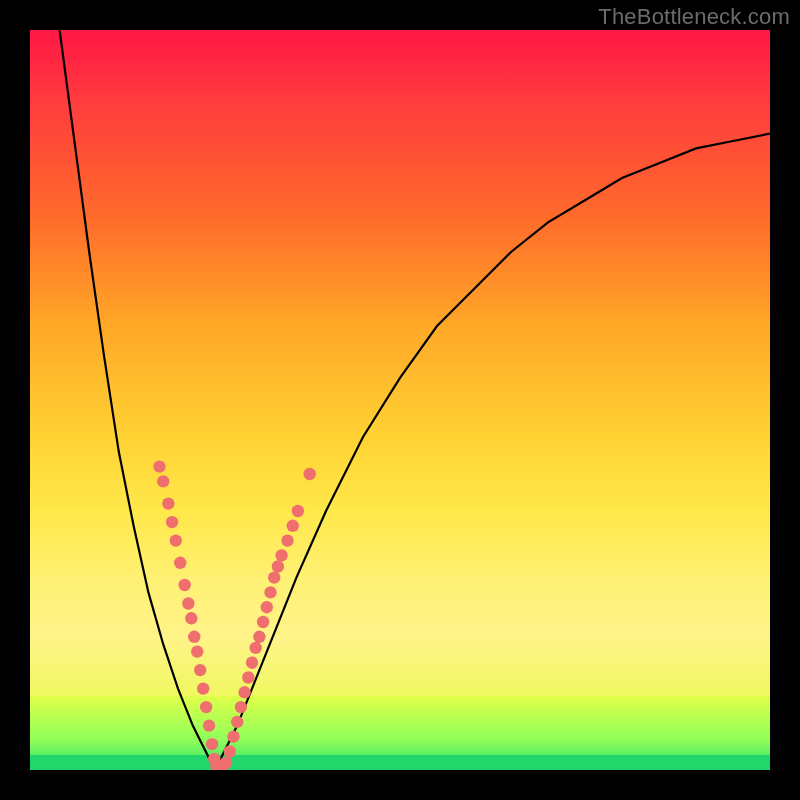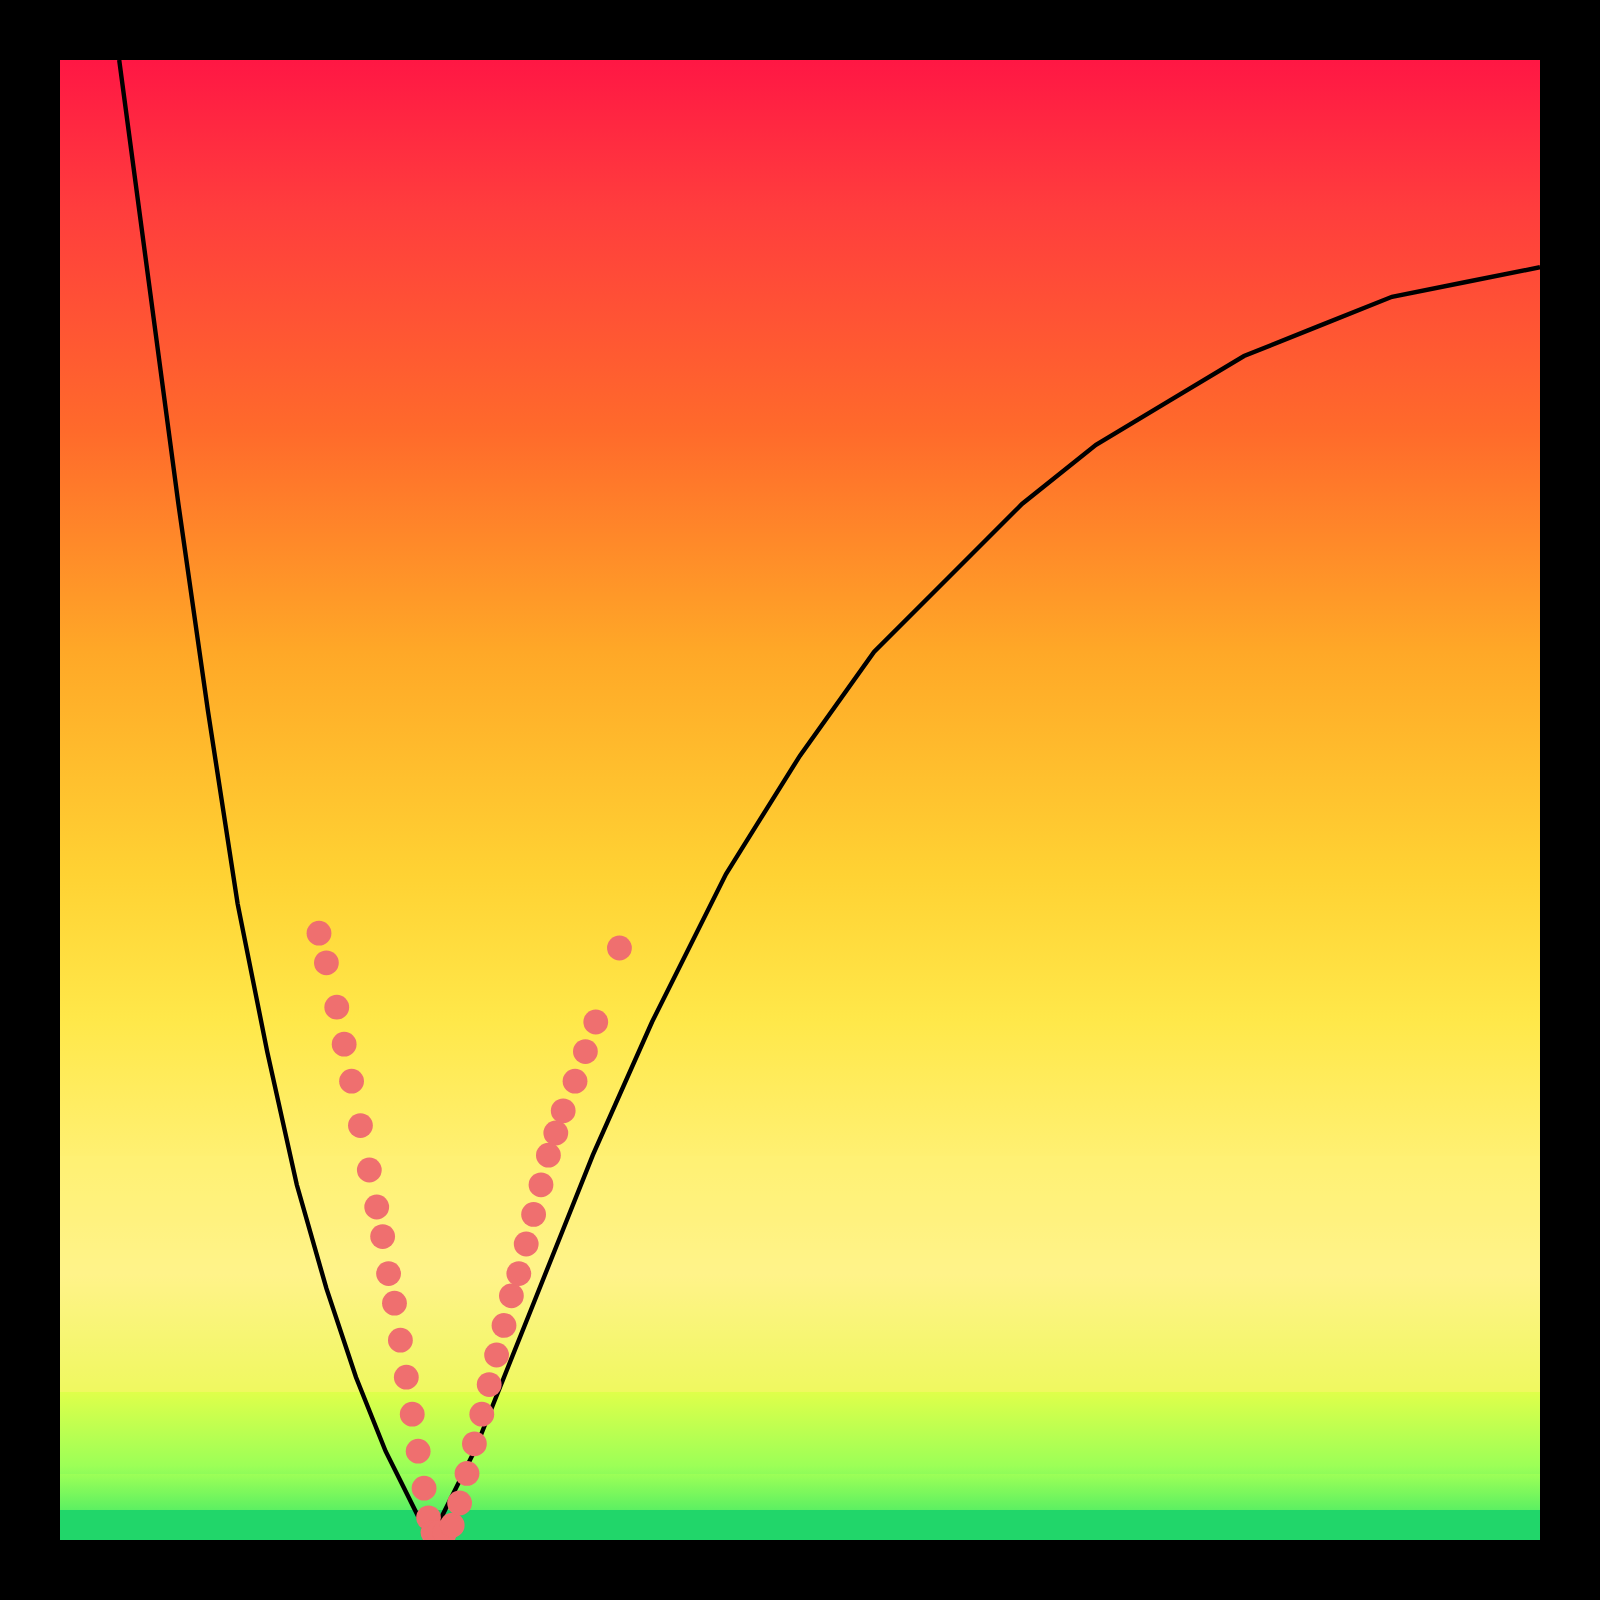--- a/index.html
+++ b/index.html
@@ -130,13 +130,14 @@
           <circle cx="244.20" cy="547.60" r="6.2" fill="#ef6f6f"></circle>
           <circle cx="247.90" cy="536.50" r="6.2" fill="#ef6f6f"></circle>
           <circle cx="251.60" cy="525.40" r="6.2" fill="#ef6f6f"></circle>
           <circle cx="257.52" cy="510.60" r="6.2" fill="#ef6f6f"></circle>
           <circle cx="262.70" cy="495.80" r="6.2" fill="#ef6f6f"></circle>
           <circle cx="267.88" cy="481.00" r="6.2" fill="#ef6f6f"></circle>
           <circle cx="279.72" cy="444.00" r="6.2" fill="#ef6f6f"></circle>
         </g>
     </svg>
   </div>
+  <div class="watermark">TheBottleneck.com</div>
 </div>
 
 </body></html>

